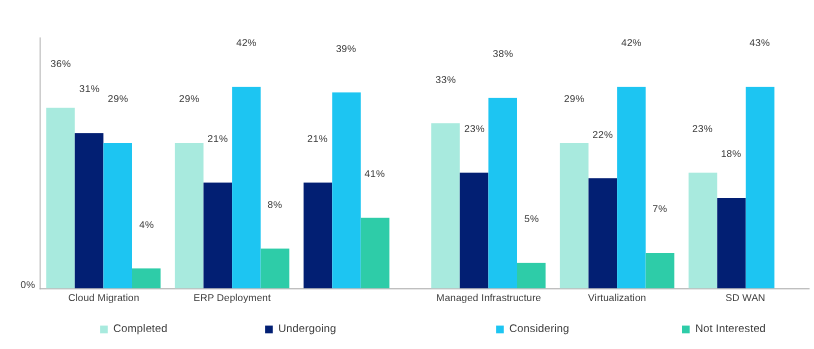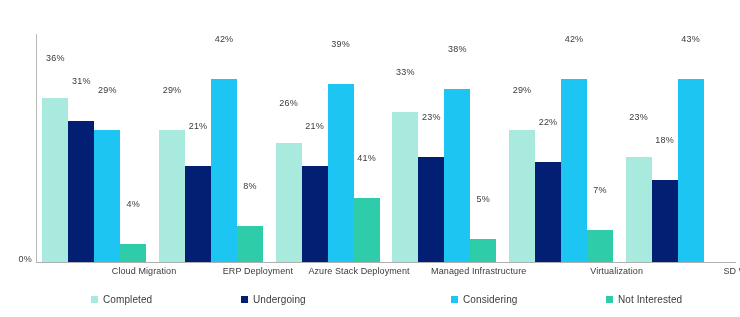--- a/index.html
+++ b/index.html
@@ -96,21 +96,21 @@
     white-space: nowrap;
     letter-spacing: 0.2px;
   }
 
   
   .cat-label {
     position: absolute;
     top: 266px;
     font-size: 9px;
     color: #3a3a3a;
-    text-align: right;
+    text-align: center;
     white-space: nowrap;
     letter-spacing: 0.1px;
   }
 
   
   #legend {
     position: absolute;
     left: 36px;
     top: 294px;
     width: 700px;
@@ -182,24 +182,20 @@
           </div>
           <div class="bar-wrap">
             <div class="bar-label">8%</div>
             <div class="bar" title="Not Interested — ERP Deployment: 8%" style="height: 36.48px; background: rgb(46, 204, 168);"></div>
           </div>
         </div>
       </div>
       <div class="group" style="left: 239.667px; width: 104px;">
         <div class="bars">
           <div class="bar-wrap">
-            <div class="bar-label">26%</div>
-            <div class="bar" title="Completed — Azure Stack Deployment: 26%" style="height: 118.56px; background: rgb(168, 234, 222);"></div>
-          </div>
-          <div class="bar-wrap">
             <div class="bar-label">21%</div>
             <div class="bar" title="Undergoing — Azure Stack Deployment: 21%" style="height: 95.76px; background: rgb(2, 31, 115);"></div>
           </div>
           <div class="bar-wrap">
             <div class="bar-label">39%</div>
             <div class="bar" title="Considering — Azure Stack Deployment: 39%" style="height: 177.84px; background: rgb(29, 197, 242);"></div>
           </div>
           <div class="bar-wrap">
             <div class="bar-label">41%</div>
             <div class="bar" title="Not Interested — Azure Stack Deployment: 14%" style="height: 63.84px; background: rgb(46, 204, 168);"></div>
@@ -270,25 +266,24 @@
         <span class="legend-text">Completed</span>
       </div>
       <div class="legend-item" style="left: 205px;">
         <span class="legend-swatch" style="background: rgb(2, 31, 115);"></span>
         <span class="legend-text">Undergoing</span>
       </div>
       <div class="legend-item" style="left: 415px;">
         <span class="legend-swatch" style="background: rgb(29, 197, 242);"></span>
         <span class="legend-text">Considering</span>
       </div>
-      <div class="legend-item" style="left: 570px;">
+      <div class="legend-item" style="left: 584px;">
         <span class="legend-swatch" style="background: rgb(46, 204, 168);"></span>
         <span class="legend-text">Not Interested</span>
       </div>
     </div>
 
 <div class="cat-label" style="left: 12.3333px; width: 164px;">Cloud Migration</div>
     <div class="cat-label" style="left: 129px; width: 164px;">ERP Deployment</div>
-    <div class="cat-label" style="left: 245.667px; width: 164px;">Azure Stack Deployment</div>
     <div class="cat-label" style="left: 362.333px; width: 164px;">Managed Infrastructure</div>
     <div class="cat-label" style="left: 479px; width: 164px;">Virtualization</div>
     <div class="cat-label" style="left: 595.667px; width: 164px;">SD WAN</div>
   </div>
 
 </body></html>

